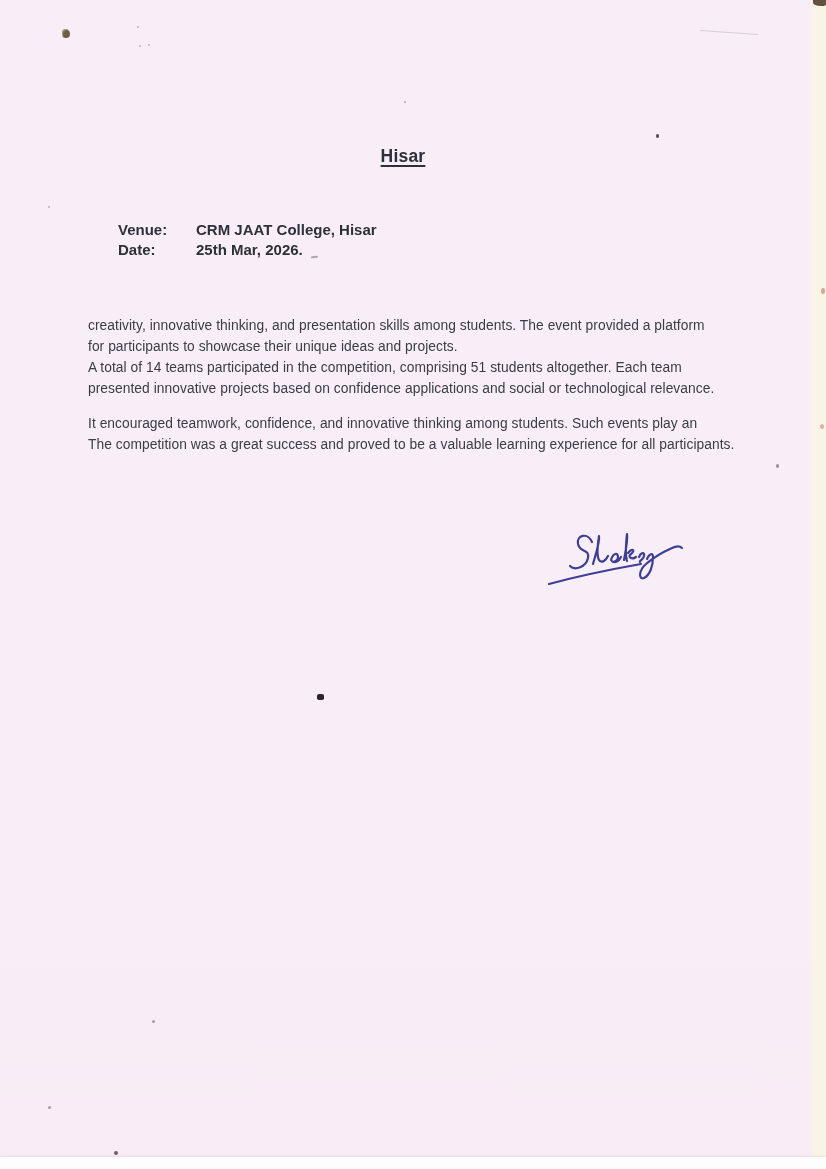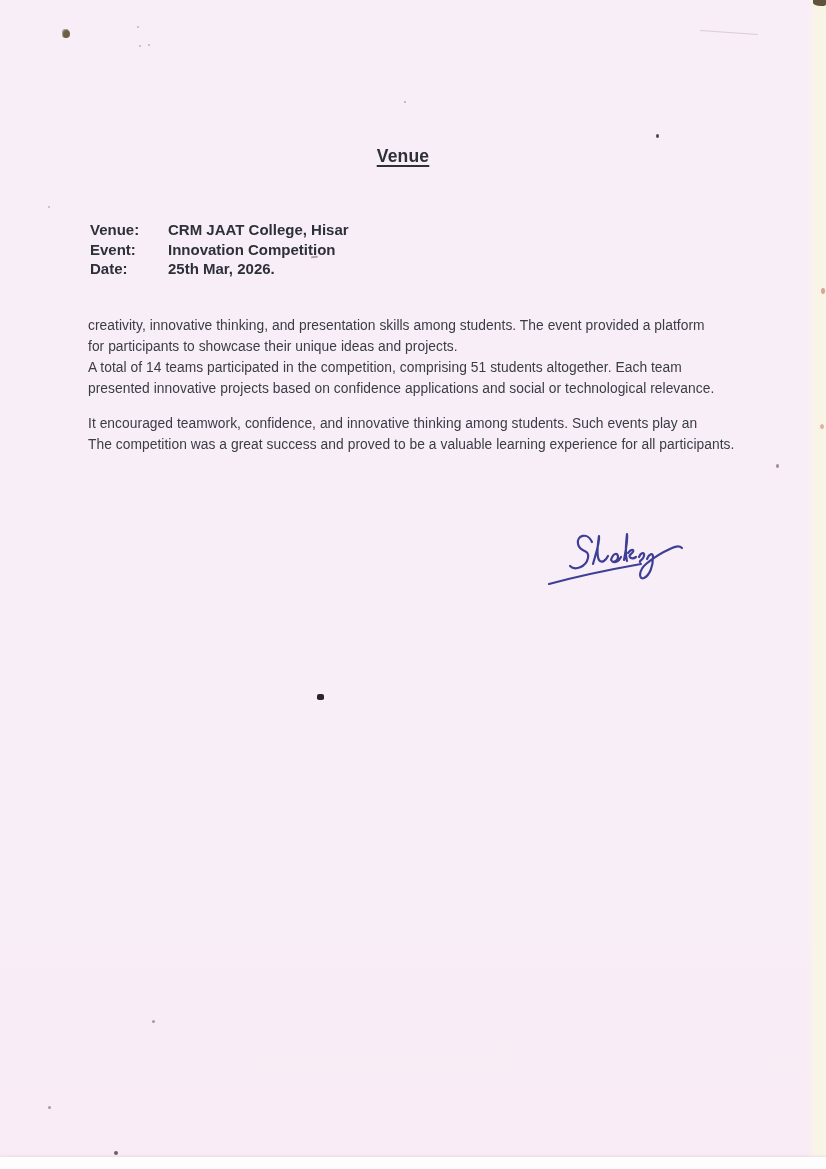--- a/index.html
+++ b/index.html
@@ -57,21 +57,21 @@
     letter-spacing: 0.2px;
   }
   .meta {
     position: absolute;
     top: 220px; left: 90px;
     font-size: 15px;
     font-weight: bold;
     color: var(--heading-color);
     line-height: 19.5px;
   }
-  .meta-row { display: flex; white-space: pre; }
+  .meta-row { display: flex; white-space: pre; margin-left: 28px; }
   .meta-label { width: 78px; }
   .body-text {
     position: absolute;
     top: 315px; left: 88px;
     font-size: 13.8px;
     color: var(--text-color);
     letter-spacing: 0.05px;
   }
   .para .line { line-height: 21px; white-space: nowrap; }
   .para-2 { margin-top: 14px; }
@@ -102,30 +102,26 @@
   <div class="speck" style="left:48px; top:206px; width:2px; height:2px; background:#c0aebd;"></div>
   <div class="speck" style="left:776px; top:464px; width:3px; height:4px; background:#9b8a98;"></div>
   <div class="speck" style="left:317px; top:694px; width:7px; height:6px; background:#2a2430; border-radius:30%;"></div>
   <div class="speck" style="left:821px; top:288px; width:4px; height:6px; background:#dba391; border-radius:50%;"></div>
   <div class="speck" style="left:820px; top:424px; width:4px; height:5px; background:#e0b0a0; border-radius:50%;"></div>
   <div class="speck" style="left:152px; top:1020px; width:3px; height:3px; background:#ab96a6;"></div>
   <div class="speck" style="left:48px; top:1106px; width:3px; height:3px; background:#ab96a6;"></div>
   <div class="speck" style="left:114px; top:1151px; width:4px; height:4px; background:#6f5d6a;"></div>
   <div class="scratch" style="left:700px; top:32px; width:58px;"></div>
 
-  <h1 class="title">Venue</h1>
+  <h1 class="title">Hisar</h1>
 
   <div class="meta">
     <div class="meta-row">
       <span class="meta-label">Venue:</span>
       <span class="meta-value">CRM JAAT College, Hisar</span>
-    </div>
-    <div class="meta-row">
-      <span class="meta-label">Event:</span>
-      <span class="meta-value">Innovation Competition</span>
     </div>
     <div class="meta-row">
       <span class="meta-label">Date:</span>
       <span class="meta-value">25th Mar, 2026.</span>
     </div>
   </div>
 
   <div class="body-text">
     <div class="para">
       <div class="line">creativity, innovative thinking, and presentation skills among students. The event provided a platform</div>

